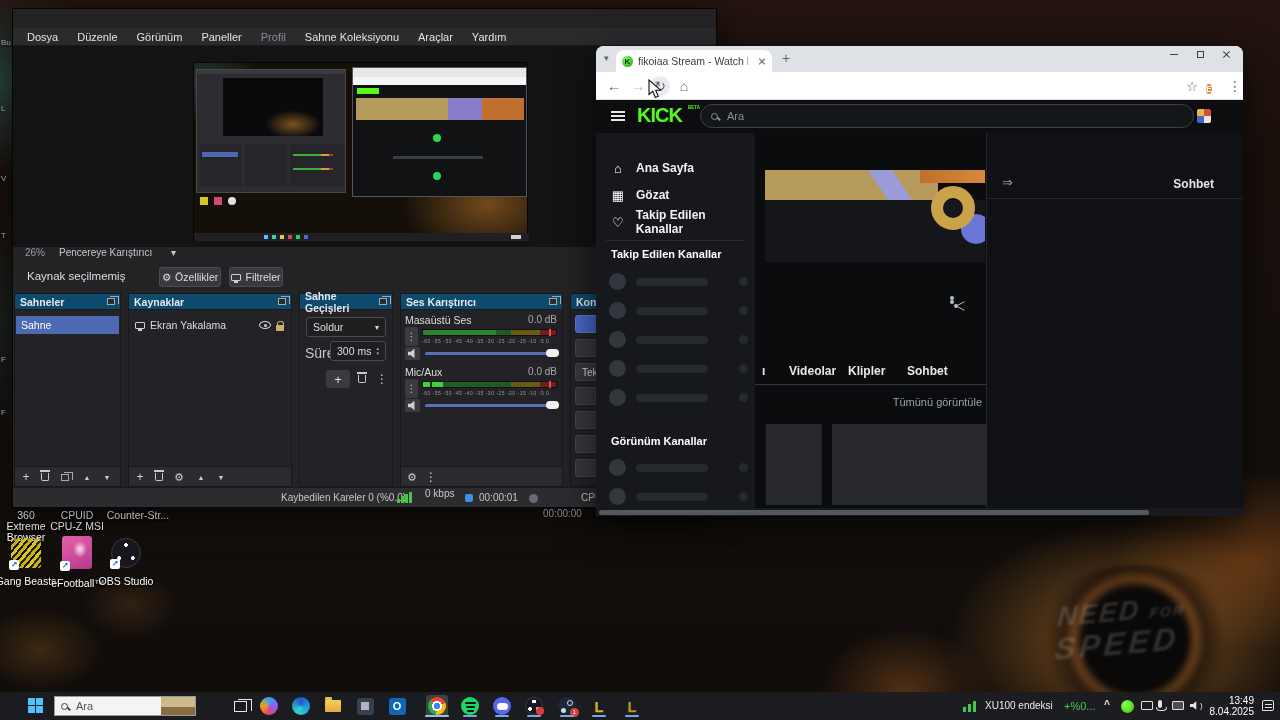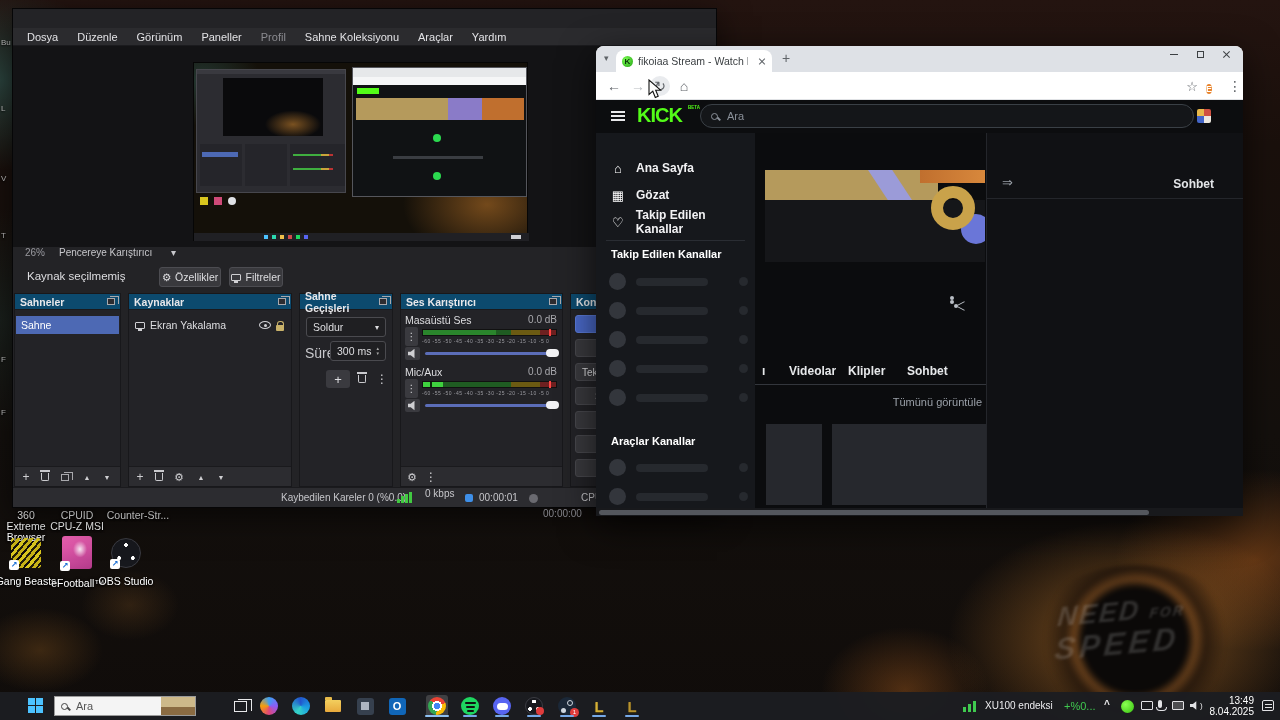--- a/index.html
+++ b/index.html
@@ -513,21 +513,21 @@
             <span class="skel-c" style="left:13px;top:227px"></span>
             <span class="skel-b" style="left:40px;top:232px;width:72px"></span>
             <span class="skel-d" style="left:143px;top:231px"></span>
           </div>
         <div>
             <span class="skel-c" style="left:13px;top:256px"></span>
             <span class="skel-b" style="left:40px;top:261px;width:72px"></span>
             <span class="skel-d" style="left:143px;top:260px"></span>
           </div>
 
-        <div class="khdr" style="top:302px">Araçlar Kanallar</div>
+        <div class="khdr" style="top:302px">Görünüm Kanallar</div>
         <div>
             <span class="skel-c" style="left:13px;top:326px"></span>
             <span class="skel-b" style="left:40px;top:331px;width:72px"></span>
             <span class="skel-d" style="left:143px;top:330px"></span>
           </div>
         <div>
             <span class="skel-c" style="left:13px;top:355px"></span>
             <span class="skel-b" style="left:40px;top:360px;width:72px"></span>
             <span class="skel-d" style="left:143px;top:359px"></span>
           </div>

